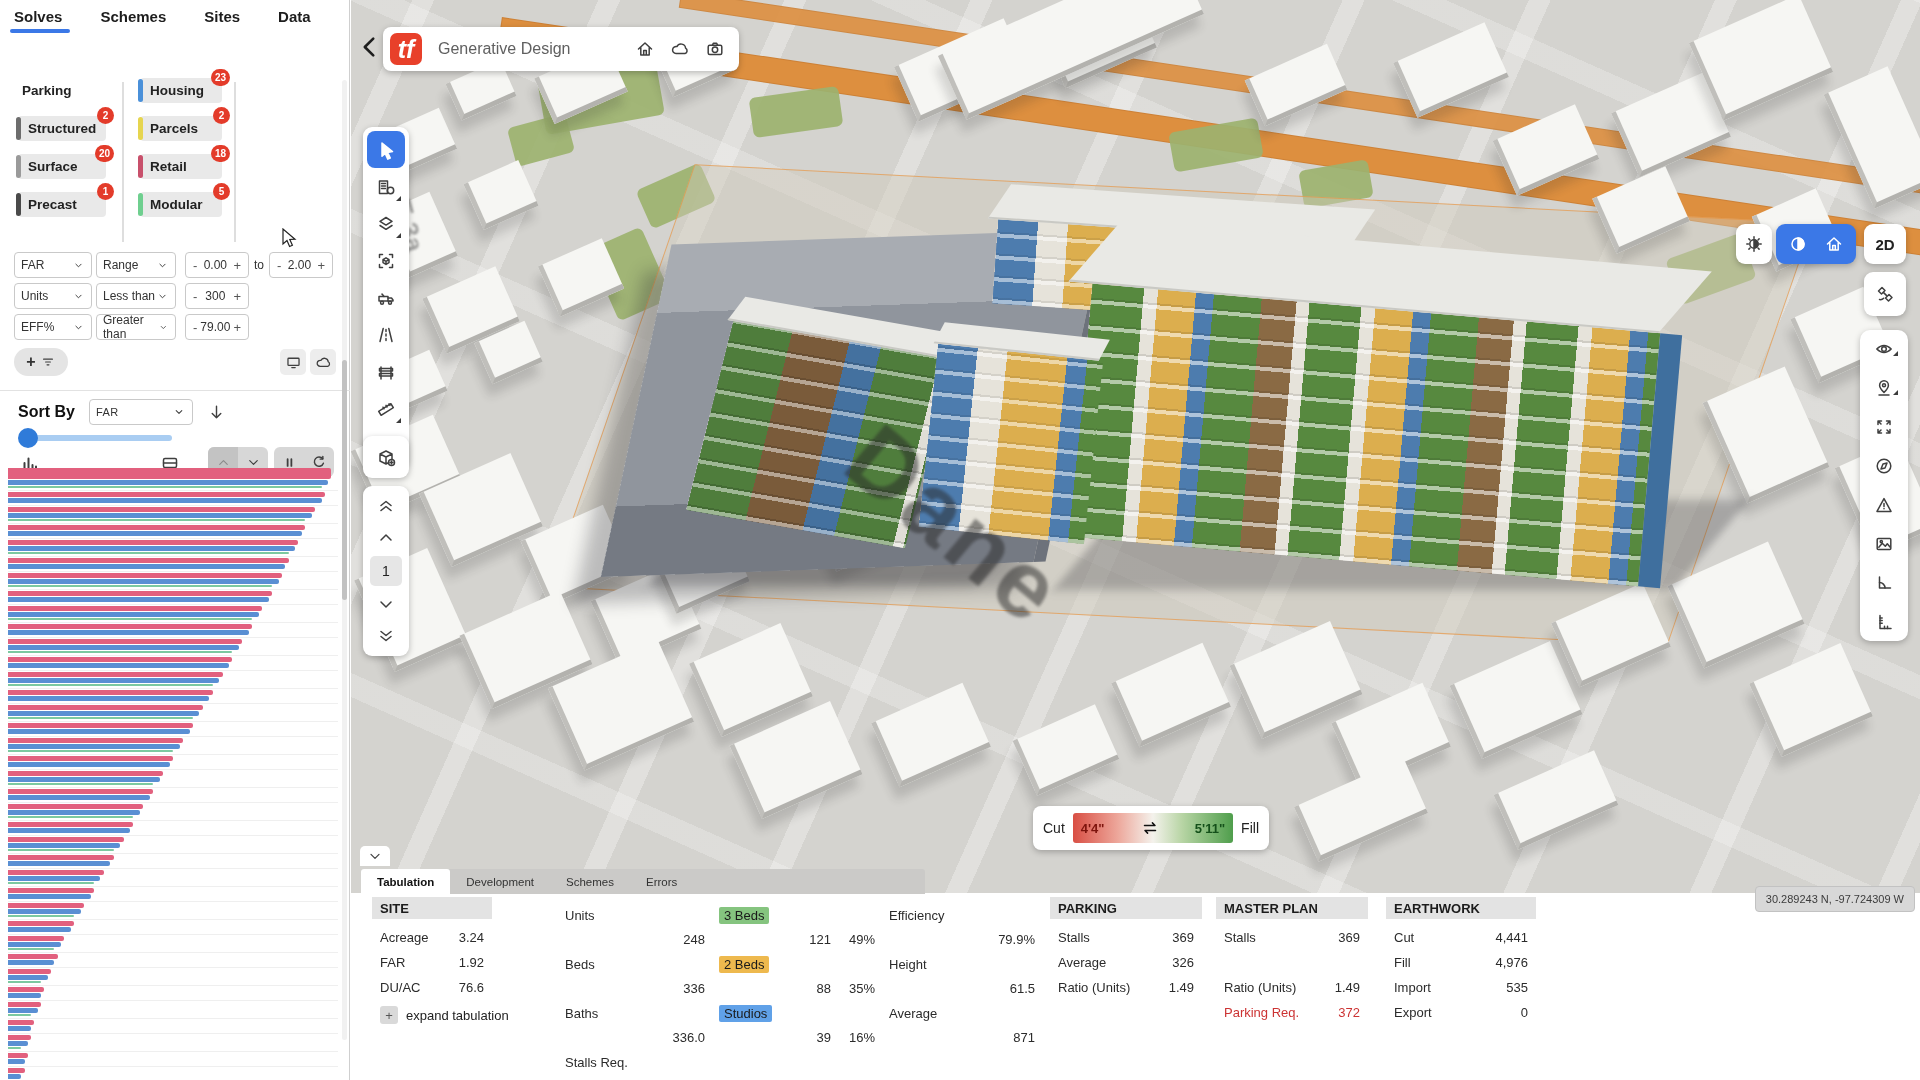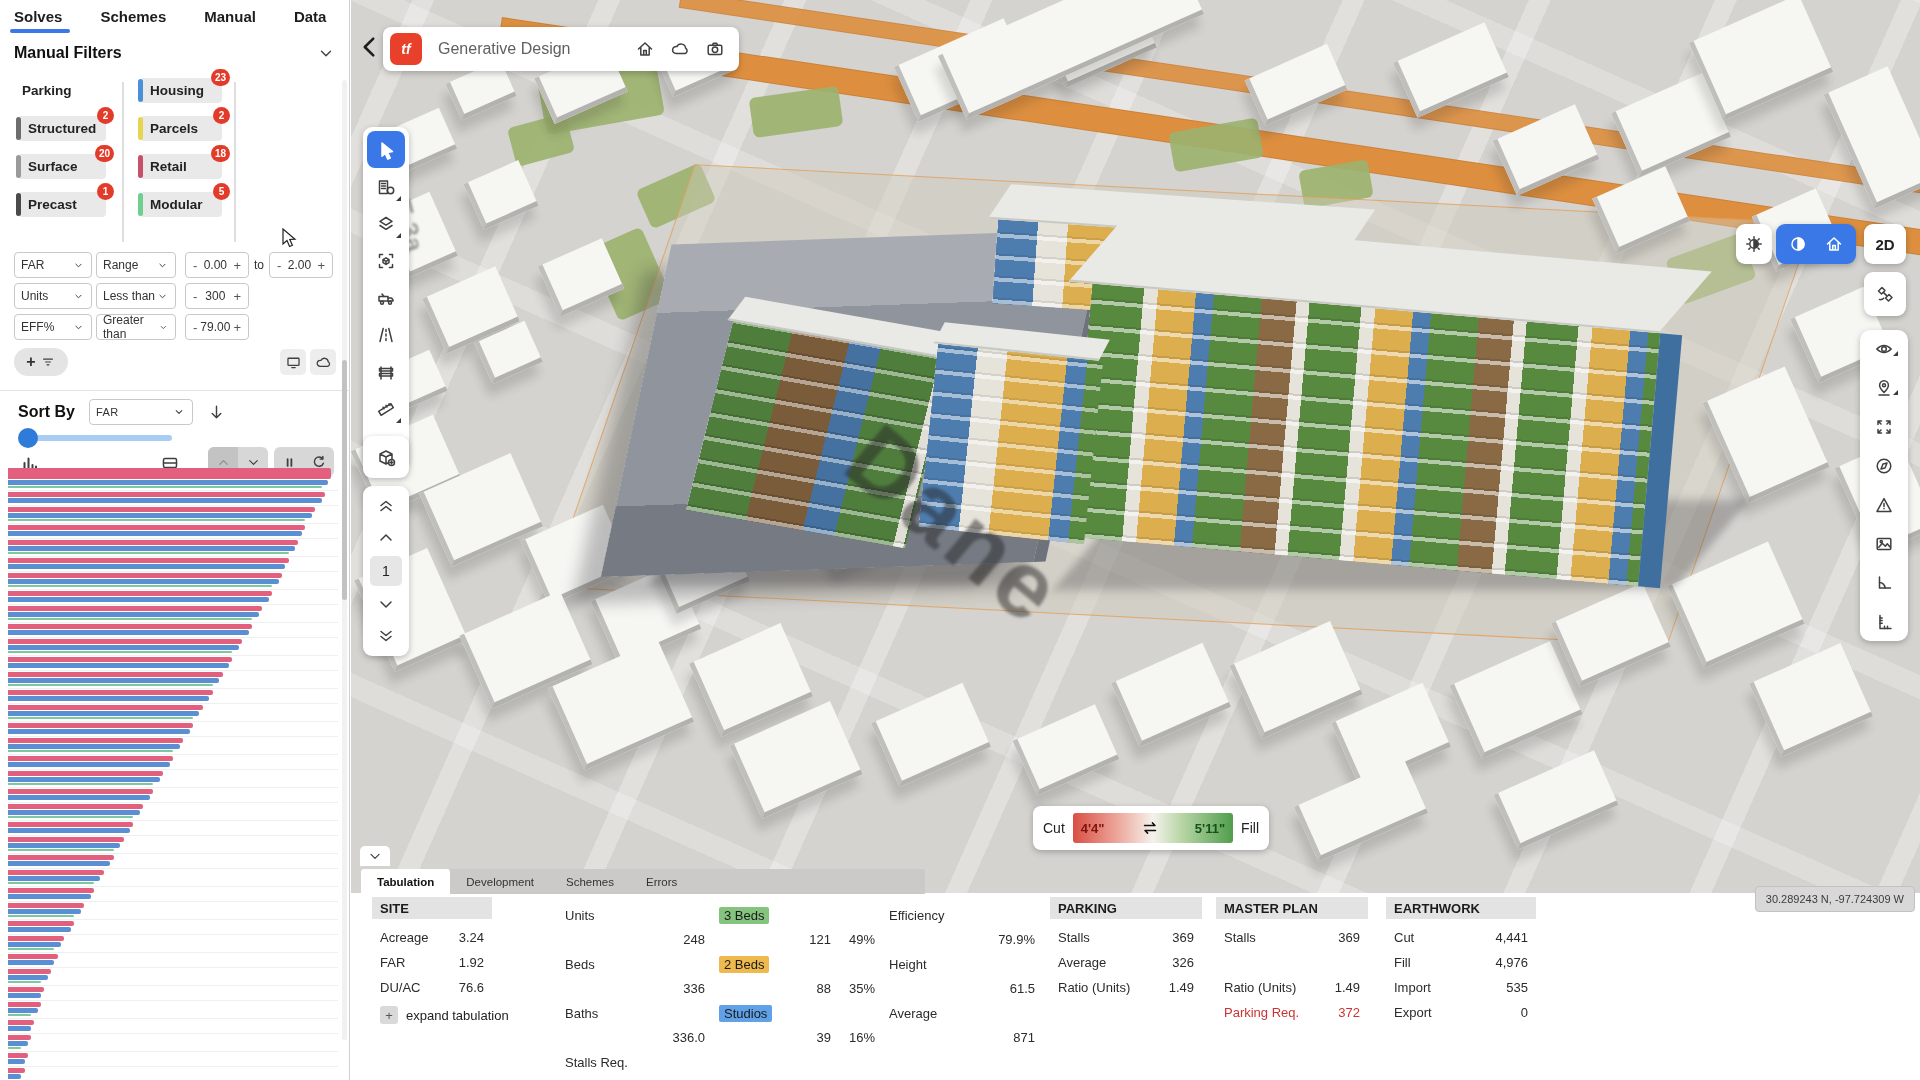--- a/index.html
+++ b/index.html
@@ -76,21 +76,21 @@
       repeating-linear-gradient(90deg,#4f7d3c 0 60px,#7a5b3a 60px 118px,#44719f 118px 150px,#4f7d3c 150px 210px,#e0ded6 210px 220px); }
   .facade-light { background:
       repeating-linear-gradient(0deg, rgba(255,255,255,.5) 0 4px, rgba(0,0,0,.08) 4px 6px, transparent 6px 22px),
       repeating-linear-gradient(90deg,#4d7cae 0 40px,#e6e3da 40px 70px,#dcae4e 70px 130px,#4d7cae 130px 150px,#57893f 150px 200px,#e6e3da 200px 230px,#dcae4e 230px 300px,#4d7cae 300px 330px,#e6e3da 330px 360px); }
   .street-big { position:absolute; left:480px; top:470px; font-size:95px; font-weight:bold; color:rgba(40,40,40,.5); transform:rotate(40deg); filter:blur(1.5px); letter-spacing:4px; }
   .street-small { position:absolute; left:30px; top:210px; font-size:26px; font-weight:bold; color:rgba(60,60,60,.45); transform:rotate(74deg); filter:blur(1px); }
 
   
   .back-chev { position:absolute; left:6px; top:34px; width:26px; height:26px; cursor:pointer; z-index:60; }
   .vtoolbar { position:absolute; left:32px; top:27px; width:356px; height:44px; background:#fff; border-radius:8px; box-shadow:0 2px 6px rgba(0,0,0,.25); display:flex; align-items:center; z-index:60; }
-  .tf-logo { width:32px; height:32px; margin-left:7px; border-radius:7px; background:#e8402a; color:#fff; font-weight:bold; font-style:italic; font-size:14px; display:flex; align-items:center; justify-content:center; cursor:pointer; }
+  .tf-logo { width:32px; height:32px; margin-left:7px; border-radius:7px; background:#e8402a; color:#fff; font-weight:bold; font-style:italic; font-size:25px; display:flex; align-items:center; justify-content:center; cursor:pointer; }
   .vtitle { margin-left:16px; font-size:16px; color:#606060; flex:1; }
   .vtb-icons { display:flex; gap:15px; margin-right:14px; }
   .vtb-icons .ib { cursor:pointer; }
 
   .lrail { position:absolute; left:12px; top:127px; width:46px; background:#fff; border-radius:9px; box-shadow:0 2px 6px rgba(0,0,0,.25); padding:4px 0; z-index:60; display:flex; flex-direction:column; align-items:center; }
   .lrail .tool { position:relative; width:38px; height:37px; border-radius:8px; display:flex; align-items:center; justify-content:center; cursor:pointer; }
   .lrail .tool.active { background:#3b78e7; }
   .lrail .tool.active .ico { stroke:#fff; }
   .corner-tri { position:absolute; right:4px; bottom:4px; width:0; height:0; border-left:5px solid transparent; border-bottom:5px solid #3c3c3c; }
   .addbox-btn { position:absolute; left:12px; top:436px; width:46px; height:42px; background:#fff; border-radius:9px; box-shadow:0 2px 6px rgba(0,0,0,.25); display:flex; align-items:center; justify-content:center; cursor:pointer; z-index:60; }
@@ -595,28 +595,22 @@
       </div>
     </div>
   </div>
 
   <div class="coords">30.289243 N, -97.724309 W</div>
 
   <div class="sidebar">
     <div class="top-tabs">
       <span class="top-tab active">Solves</span>
       <span class="top-tab">Schemes</span>
-      <span class="top-tab">Manual</span>
+      <span class="top-tab">Sites</span>
       <span class="top-tab">Data</span>
-    </div>
-    <div class="panel-head">
-      <span class="panel-title">Manual Filters</span>
-      <svg class="ico" viewBox="0 0 20 20" style="width:18px;height:18px;">
-          <path d="M5 8 l5 5 5 -5"></path>
-        </svg>
     </div>
 
     <div class="fgrid">
       <div class="fdiv" style="left:122px;"></div>
       <div class="fdiv" style="left:234px;"></div>
       <div class="fcol" style="left:18px; width:88px;">
         <div class="fbtn plain">
             <span class="fb-label">Parking</span>
           </div>
         <div class="fbtn">

